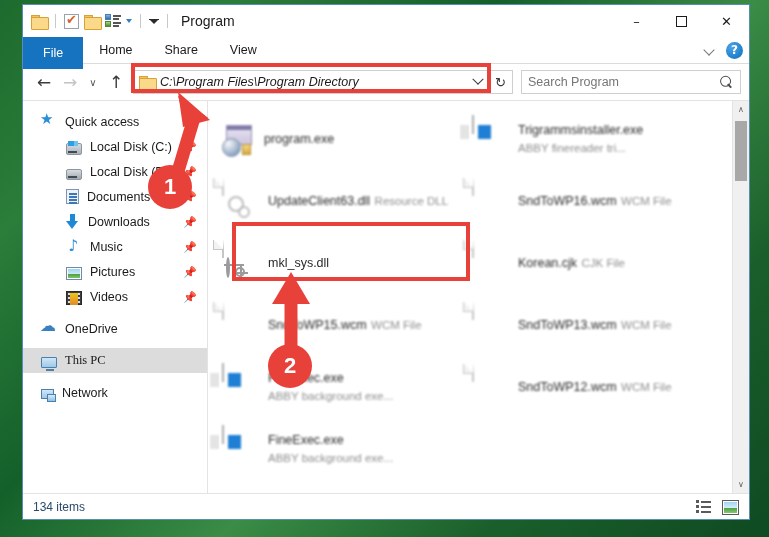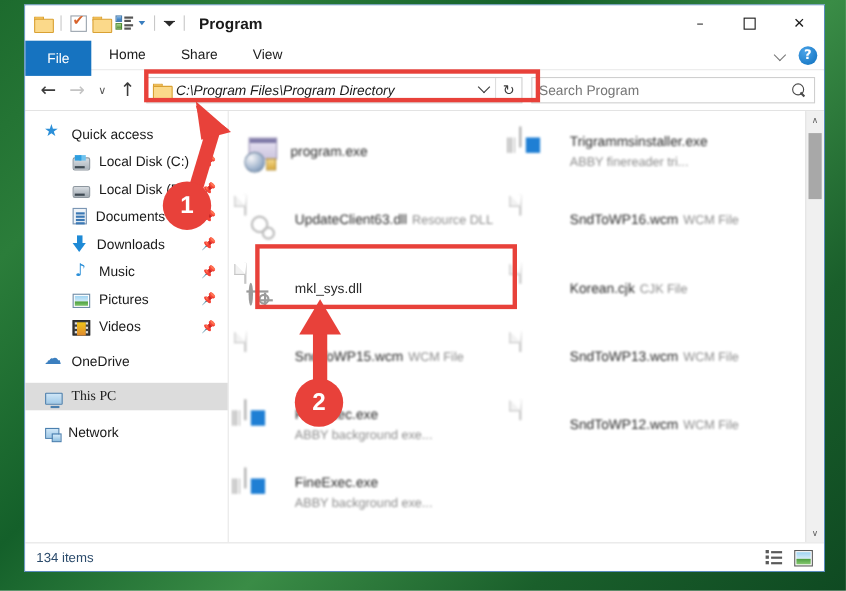--- a/index.html
+++ b/index.html
@@ -65,21 +65,21 @@
   }
   .caret-dk {
     width: 0; height: 0; border-left: 5px solid transparent;
     border-right: 5px solid transparent; border-top: 5px solid #2b2b2b;
     position: relative;
   }
   .caret-dk::before {
     content:""; position:absolute; left:-5px; top:-5px; width:10px; height:1.5px; background:#2b2b2b;
   }
   .title-text {
-    font-size: 14px; color: #1a1a1a; margin-left: 10px; white-space: nowrap; font-weight: bold;
+    font-size: 14px; color: #1a1a1a; margin-left: 10px; white-space: nowrap;
   }
   .win-ctrls {
     position: absolute; right: 0; top: 0; height: 32px; display: flex;
   }
   .win-btn {
     width: 45px; height: 32px; display: flex; align-items: center;
     justify-content: center; font-size: 13px; color: #1a1a1a;
     font-family: "DejaVu Sans", sans-serif;
   }
 
@@ -139,21 +139,21 @@
   .addr-caret::after {
     content: ""; width: 7px; height: 7px; border-right: 1.4px solid #3b3b3b;
     border-bottom: 1.4px solid #3b3b3b; transform: rotate(45deg) translate(-2px,-2px);
   }
   .addr-refresh {
     width: 24px; height: 22px; border-left: 1px solid #dedede;
     display: flex; align-items: center; justify-content: center;
     font-size: 13px; color: #3b3b3b; font-family: "DejaVu Sans", sans-serif;
   }
   .searchbox {
-    width: 258px; height: 24px; border: 1px solid #cfcfcf; background: #fff;
+    width: 220px; height: 24px; border: 1px solid #cfcfcf; background: #fff;
     margin-left: 8px; display: flex; align-items: center; padding: 0 6px;
   }
   .search-ph { flex: 1; font-size: 12.5px; color: #767676; }
   .search-mag {
     width: 14px; height: 14px; position: relative; transform: rotate(-45deg);
   }
   .search-mag::before {
     content: ""; position: absolute; left: 1px; top: 0px; width: 9px; height: 9px;
     border: 1.5px solid #4a4a4a; border-radius: 50%;
   }

